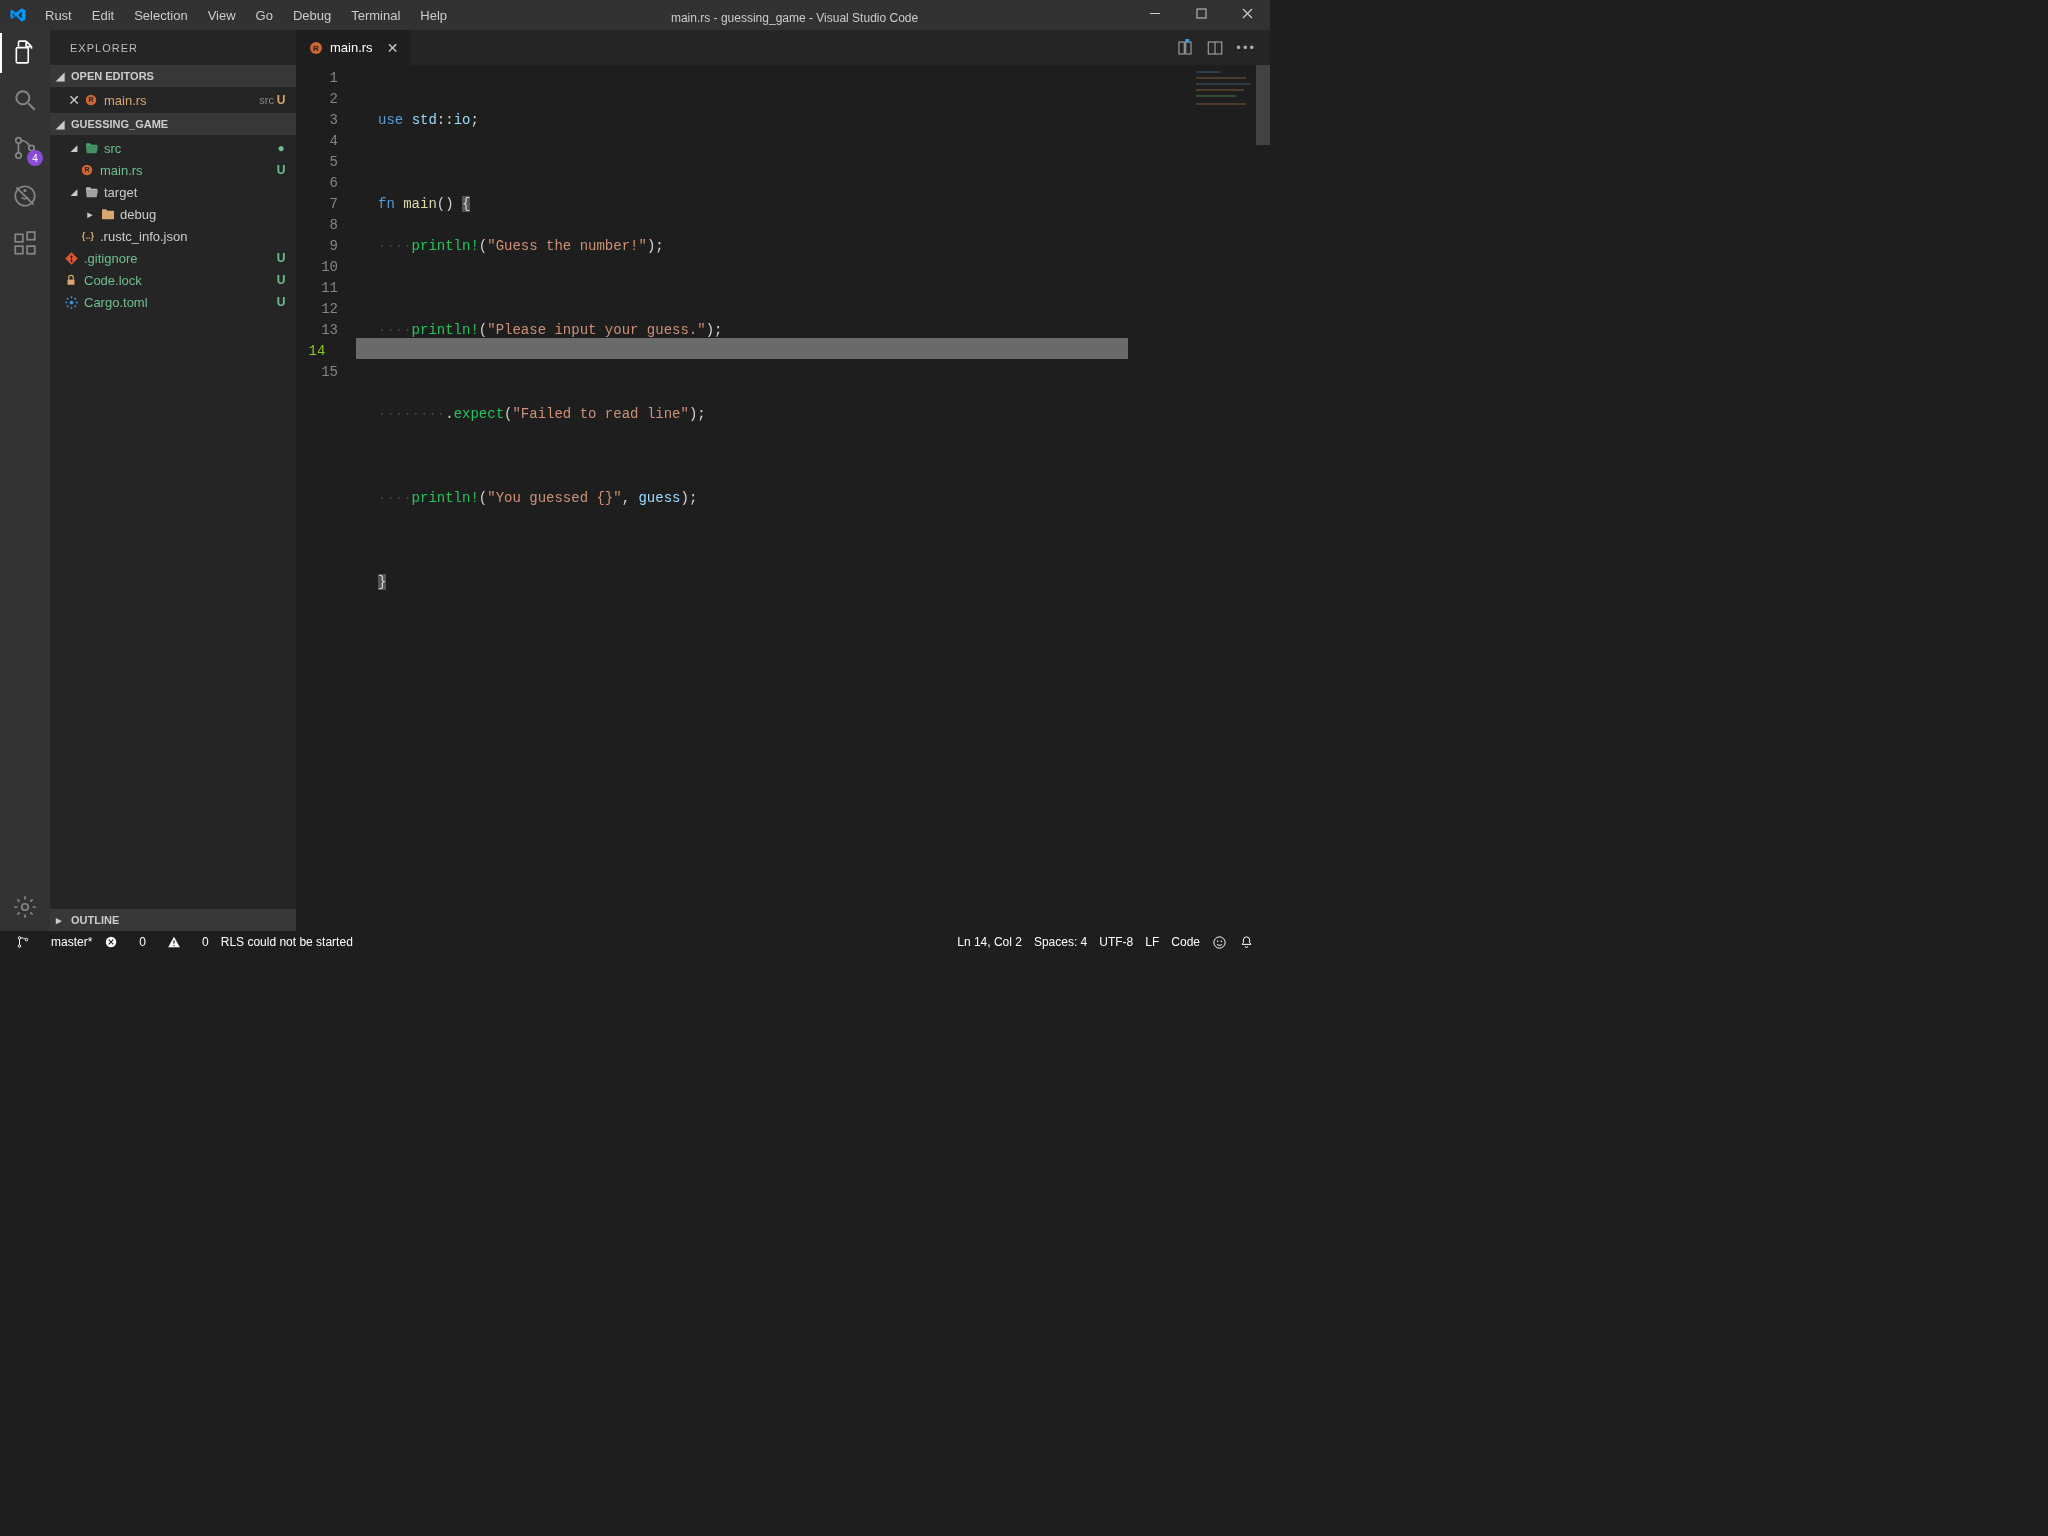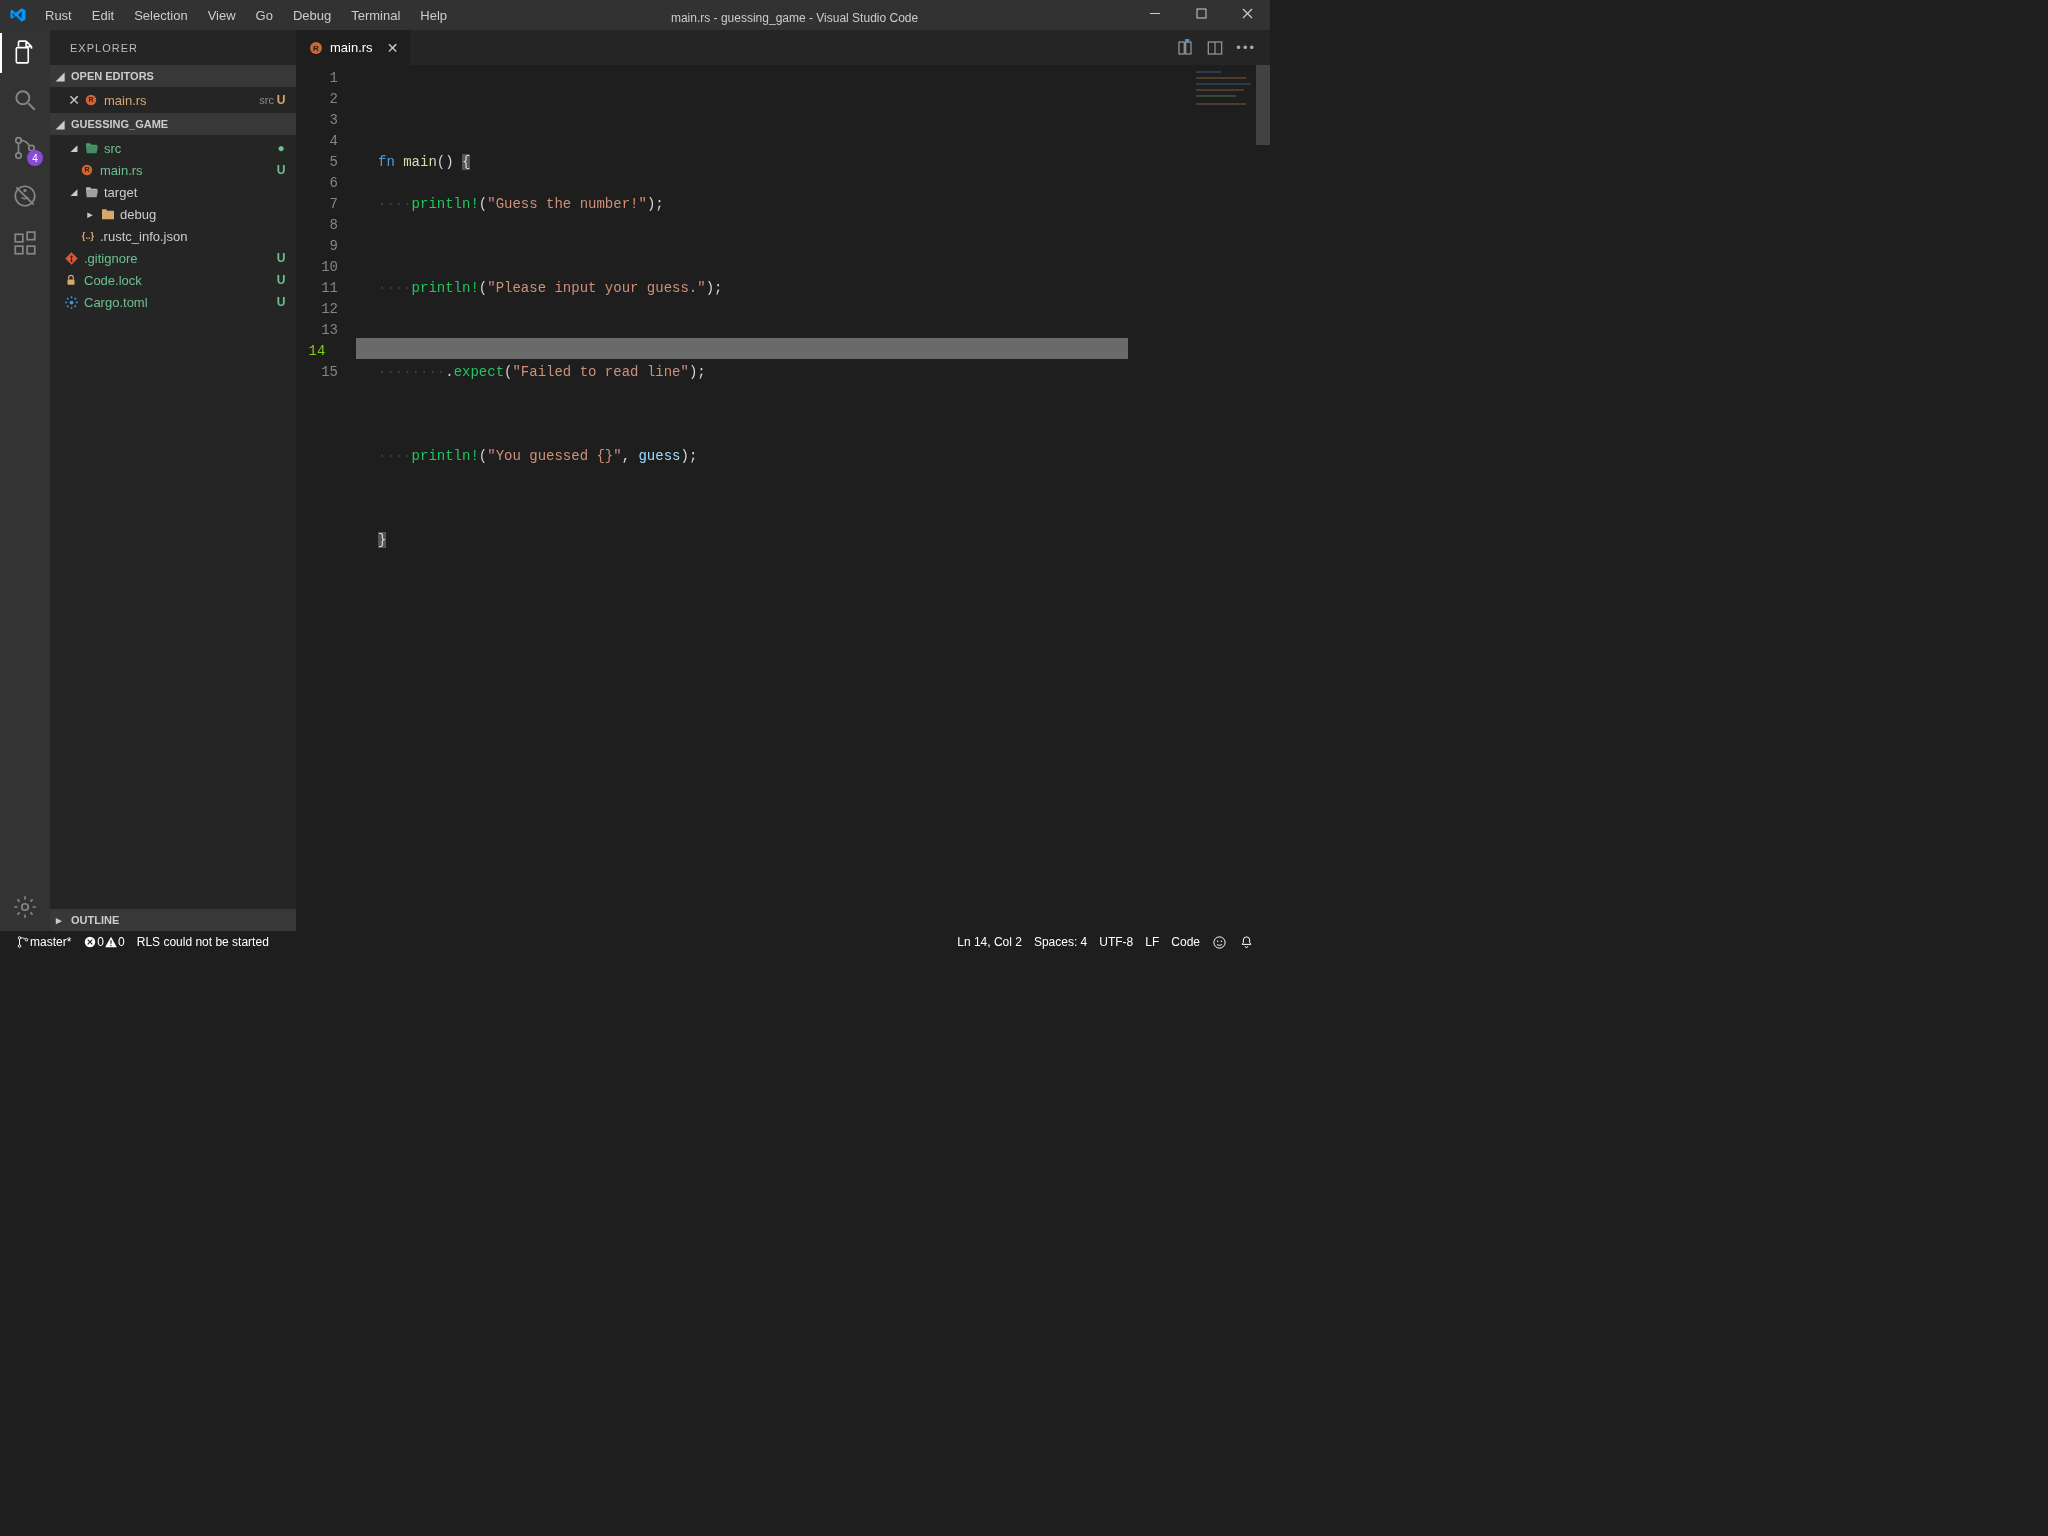--- a/index.html
+++ b/index.html
@@ -245,21 +245,21 @@
   background: #1e1e1e;
   color: #fff;
   display: flex;
   align-items: center;
   font-size: 12px;
   padding: 0 10px;
 }
 .status-bar {
   background: #1e1e1e;
 }
-.status-bar > span { padding: 0 6px; display: flex; align-items: center; gap: 0; }
+.status-bar > span { padding: 0 6px; display: flex; align-items: center; gap: 21px; }
 .status-bar .spacer { flex: 1; }
 svg { display: block; }
 .line-no.active { color: #84cc16; text-align: center; }
 </style>
 </head>
 <body>
 
 <div class="title-bar">
   <div class="logo">
     <svg width="18" height="18" viewBox="0 0 24 24">
@@ -502,20 +502,21 @@
           <div class="line-no">9</div>
           <div class="line-no">10</div>
           <div class="line-no">11</div>
           <div class="line-no">12</div>
           <div class="line-no">13</div>
           <div class="line-no active">14</div>
           <div class="line-no">15</div>
         </div>
       <div class="code">
 <div class="cur-line" style="top:273px;"></div>
+<div><span class="tok-kw">use</span> <span class="tok-var">std</span><span class="tok-punc">::</span><span class="tok-var">io</span><span class="tok-punc">;</span></div>
 <div>&nbsp;</div>
 <div><span class="tok-kw">fn</span> <span class="tok-fn">main</span><span class="tok-punc">()</span> <span class="tok-punc hl-brace">{</span></div>
 <div><span class="tok-white">····</span><span class="tok-call">println!</span><span class="tok-punc">(</span><span class="tok-str">"Guess the number!"</span><span class="tok-punc">);</span></div>
 <div>&nbsp;</div>
 <div><span class="tok-white">····</span><span class="tok-call">println!</span><span class="tok-punc">(</span><span class="tok-str">"Please input your guess."</span><span class="tok-punc">);</span></div>
 <div>&nbsp;</div>
 <div><span class="tok-white">········</span><span class="tok-punc">.</span><span class="tok-call">expect</span><span class="tok-punc">(</span><span class="tok-str">"Failed to read line"</span><span class="tok-punc">);</span></div>
 <div>&nbsp;</div>
 <div><span class="tok-white">····</span><span class="tok-call">println!</span><span class="tok-punc">(</span><span class="tok-str">"You guessed {}"</span><span class="tok-punc">,</span> <span class="tok-var">guess</span><span class="tok-punc">);</span></div>
 <div>&nbsp;</div>

